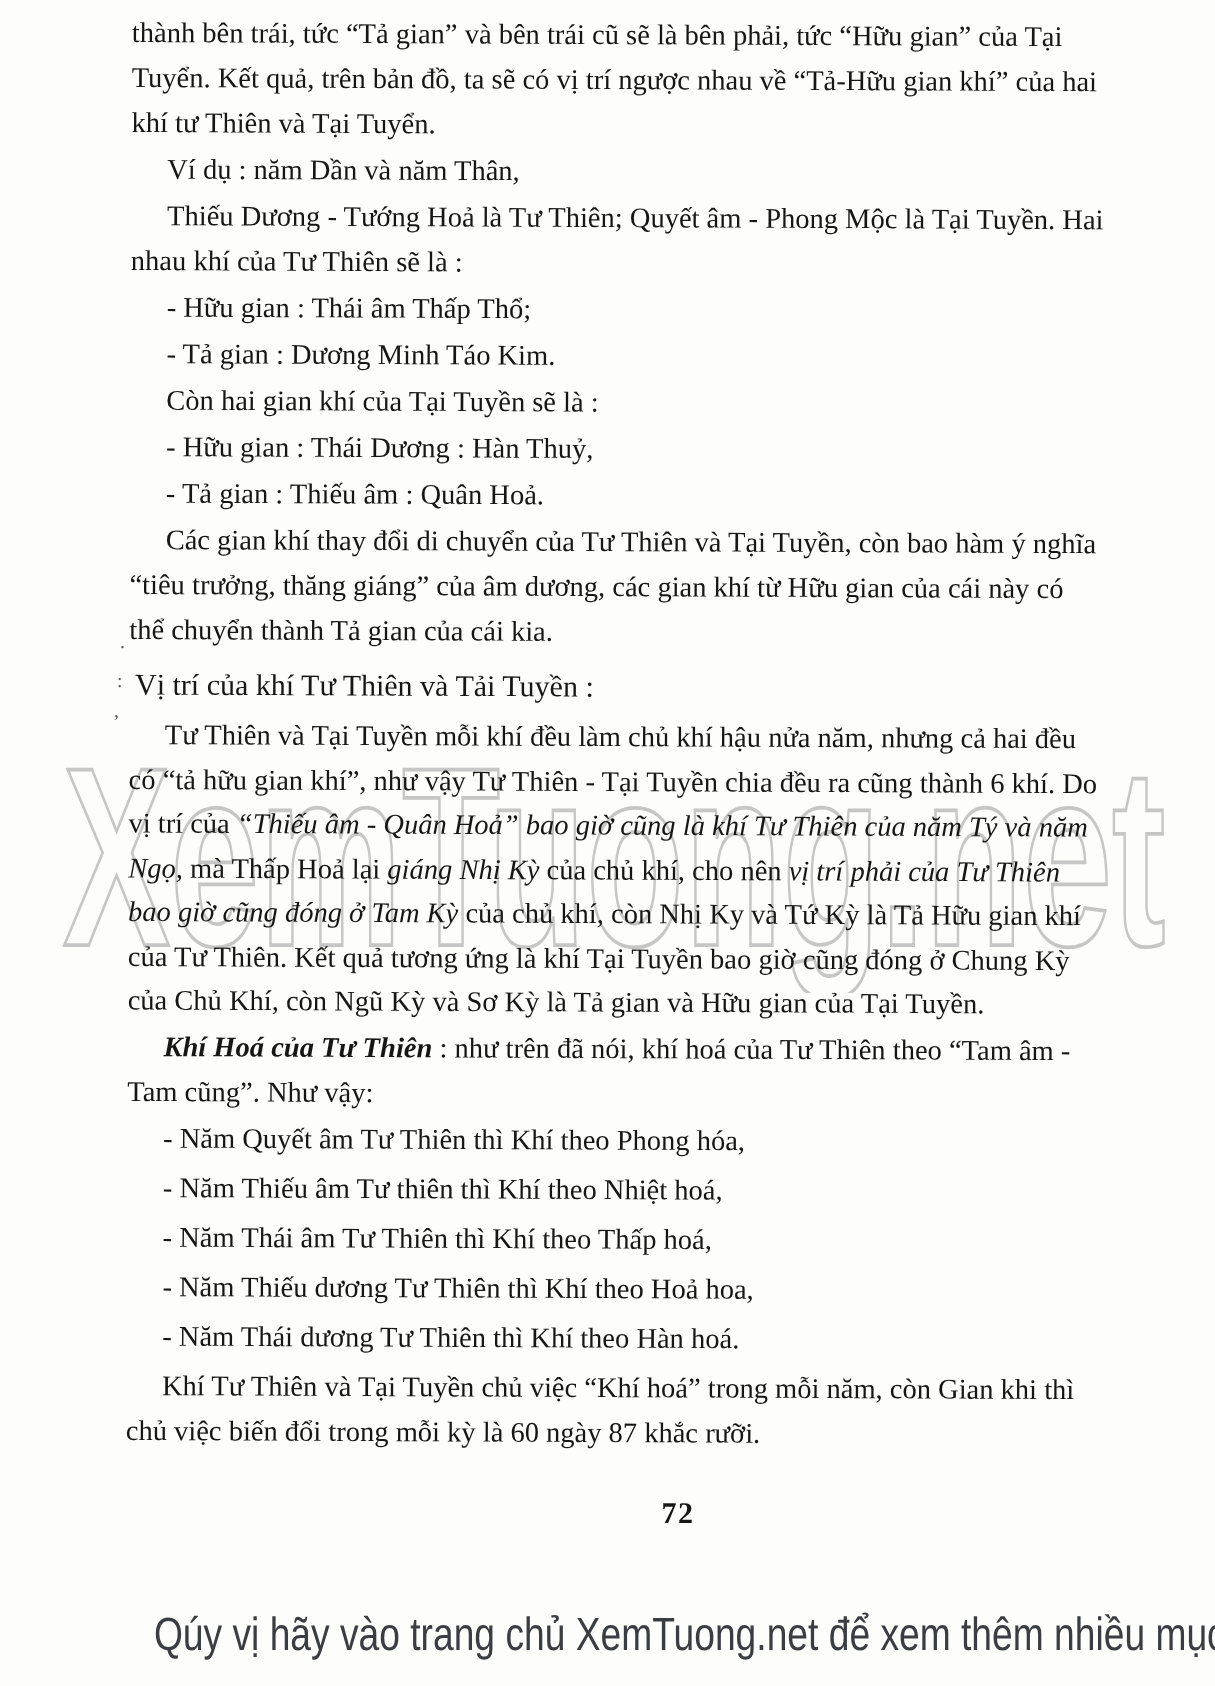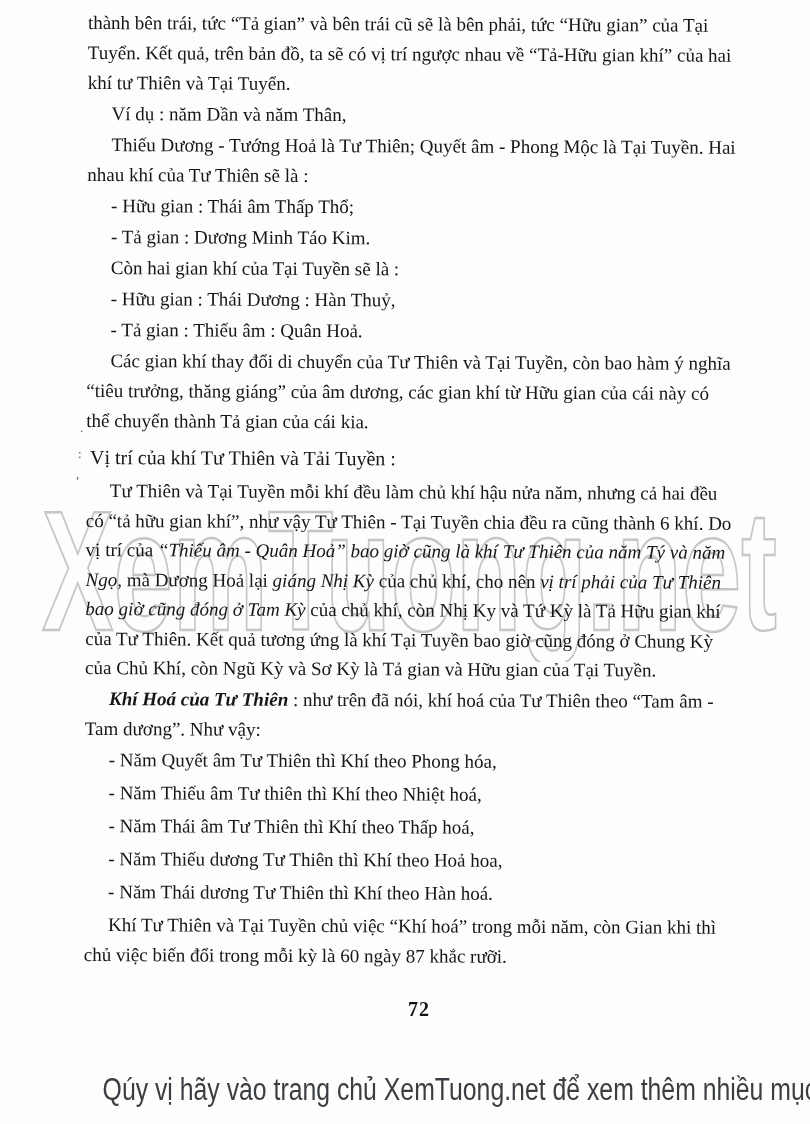--- a/index.html
+++ b/index.html
@@ -38,21 +38,21 @@
   .seg-i { font-style:italic; }
   .seg-bi { font-style:italic; font-weight:bold;text-align:center; }
   
   .doc::after {
     content:""; position:absolute; right:-10px; top:0; width:26px; height:260px;
     background:linear-gradient(to right, rgba(253,253,251,0), rgba(253,253,251,0.75));
     pointer-events:none;
   }
   
   .page-number {
-    position:absolute; left:72px; top:998px; width:694px; z-index:2;
+    position:absolute; left:105px; top:998px; width:694px; z-index:2;
     text-align:center; font-size:20px; font-weight:bold; letter-spacing:1px;
   }
   
   .footer {
     position:absolute; left:0; top:1072px; width:810px; z-index:2;
     text-align:center;
     font-family:"Liberation Sans","DejaVu Sans",sans-serif;
     color:#3a3e42; font-size:31px;
   }
   .footer .squeeze { display:inline-block; transform:scaleX(0.80); transform-origin:center; white-space:nowrap; }
@@ -105,28 +105,28 @@
         <div class="line"><span class="seg-n">“tiêu trưởng, thăng giáng” của âm dương, các gian khí từ Hữu gian của cái này có</span></div>
         <div class="line"><span class="seg-n">thể chuyển thành Tả gian của cái kia.</span></div>
       </div>
       <div class="block heading">
         <div class="line"><span class="seg-n">Vị trí của khí Tư Thiên và Tải Tuyền :</span></div>
       </div>
       <div class="block tight">
         <div class="line"><span class="seg-n">Tư Thiên và Tại Tuyền mỗi khí đều làm chủ khí hậu nửa năm, nhưng cả hai đều</span></div>
         <div class="line"><span class="seg-n">có “tả hữu gian khí”, như vậy Tư Thiên - Tại Tuyền chia đều ra cũng thành 6 khí. Do</span></div>
         <div class="line"><span class="seg-n">vị trí của </span><span class="seg-i">“Thiếu âm - Quân Hoả” bao giờ cũng là khí Tư Thiên của năm Tý và năm</span></div>
-        <div class="line"><span class="seg-i">Ngọ,</span><span class="seg-n"> mà Dương Hoả lại </span><span class="seg-i">giáng Nhị Kỳ</span><span class="seg-n"> của chủ khí, cho nên </span><span class="seg-i">vị trí phải của Tư Thiên</span></div>
+        <div class="line"><span class="seg-i">Ngọ,</span><span class="seg-n"> mà Thấp Hoả lại </span><span class="seg-i">giáng Nhị Kỳ</span><span class="seg-n"> của chủ khí, cho nên </span><span class="seg-i">vị trí phải của Tư Thiên</span></div>
         <div class="line"><span class="seg-i">bao giờ cũng đóng ở Tam Kỳ</span><span class="seg-n"> của chủ khí, còn Nhị Ky và Tứ Kỳ là Tả Hữu gian khí</span></div>
         <div class="line"><span class="seg-n">của Tư Thiên. Kết quả tương ứng là khí Tại Tuyền bao giờ cũng đóng ở Chung Kỳ</span></div>
         <div class="line"><span class="seg-n">của Chủ Khí, còn Ngũ Kỳ và Sơ Kỳ là Tả gian và Hữu gian của Tại Tuyền.</span></div>
       </div>
       <div class="block p">
         <div class="line"><span class="seg-bi">Khí Hoá của Tư Thiên</span><span class="seg-n"> : như trên đã nói, khí hoá của Tư Thiên theo “Tam âm -</span></div>
-        <div class="line"><span class="seg-n">Tam dương”. Như vậy:</span></div>
+        <div class="line"><span class="seg-n">Tam cũng”. Như vậy:</span></div>
       </div>
       <div class="block list">
         <div class="line"><span class="seg-n">- Năm Quyết âm Tư Thiên thì Khí theo Phong hóa,</span></div>
       </div>
       <div class="block list">
         <div class="line"><span class="seg-n">- Năm Thiếu âm Tư thiên thì Khí theo Nhiệt hoá,</span></div>
       </div>
       <div class="block list">
         <div class="line"><span class="seg-n">- Năm Thái âm Tư Thiên thì Khí theo Thấp hoá,</span></div>
       </div>

